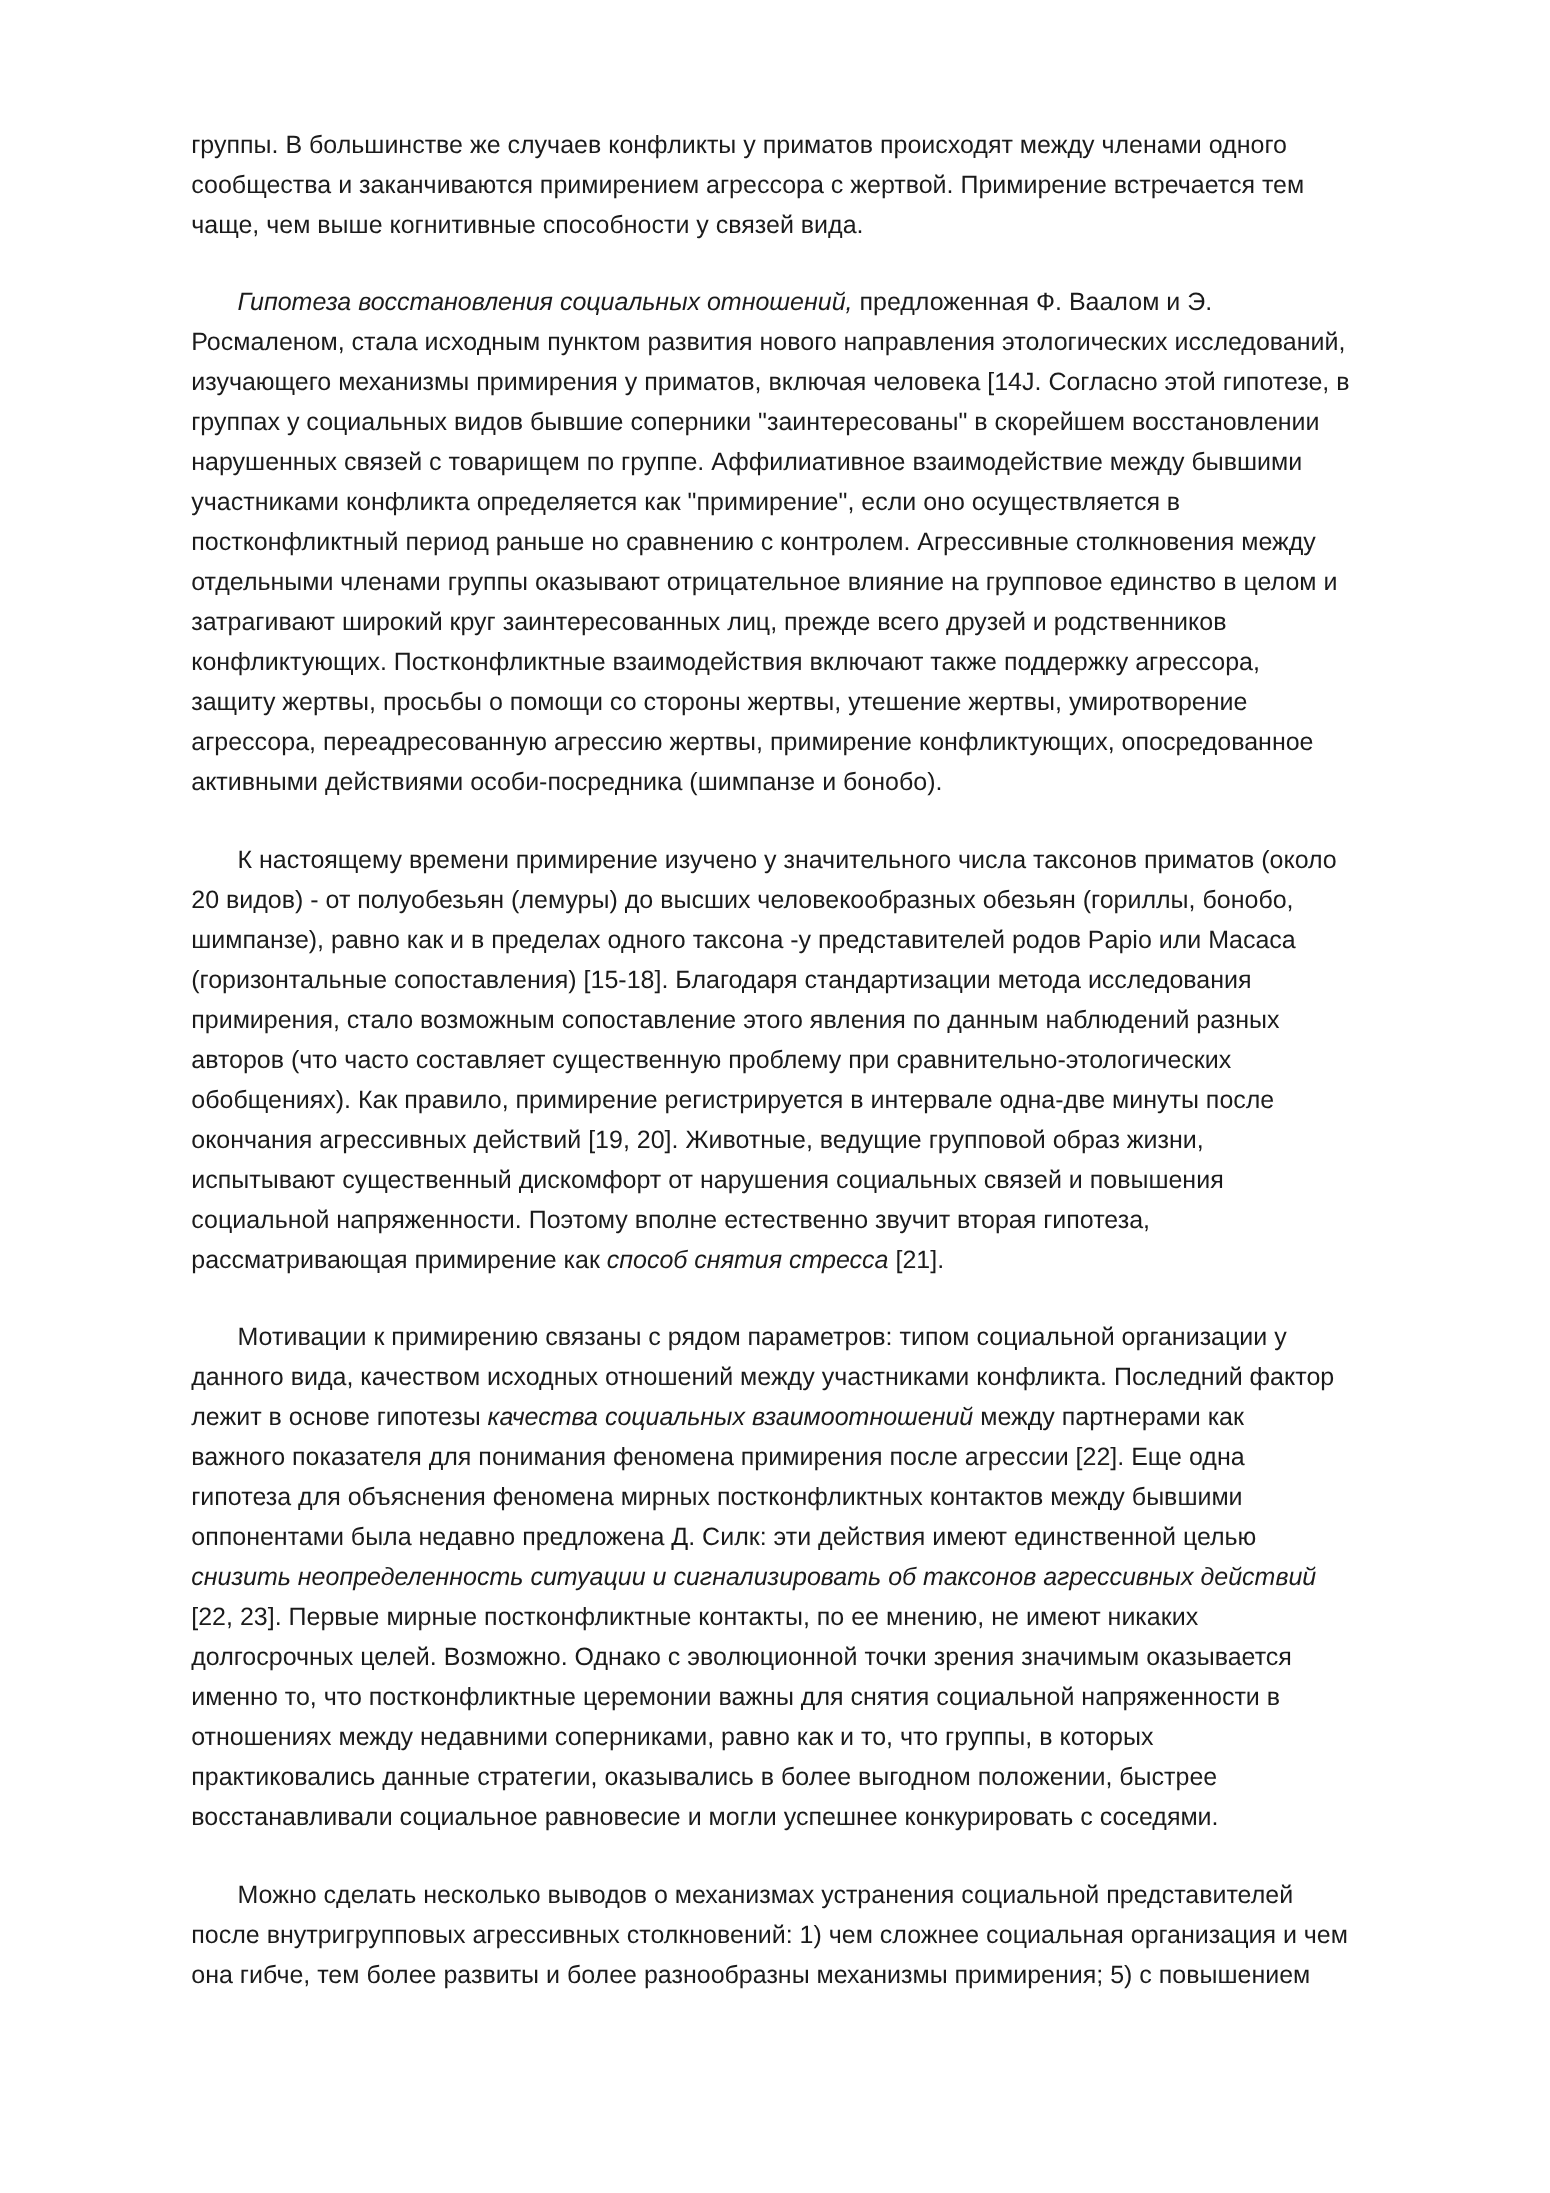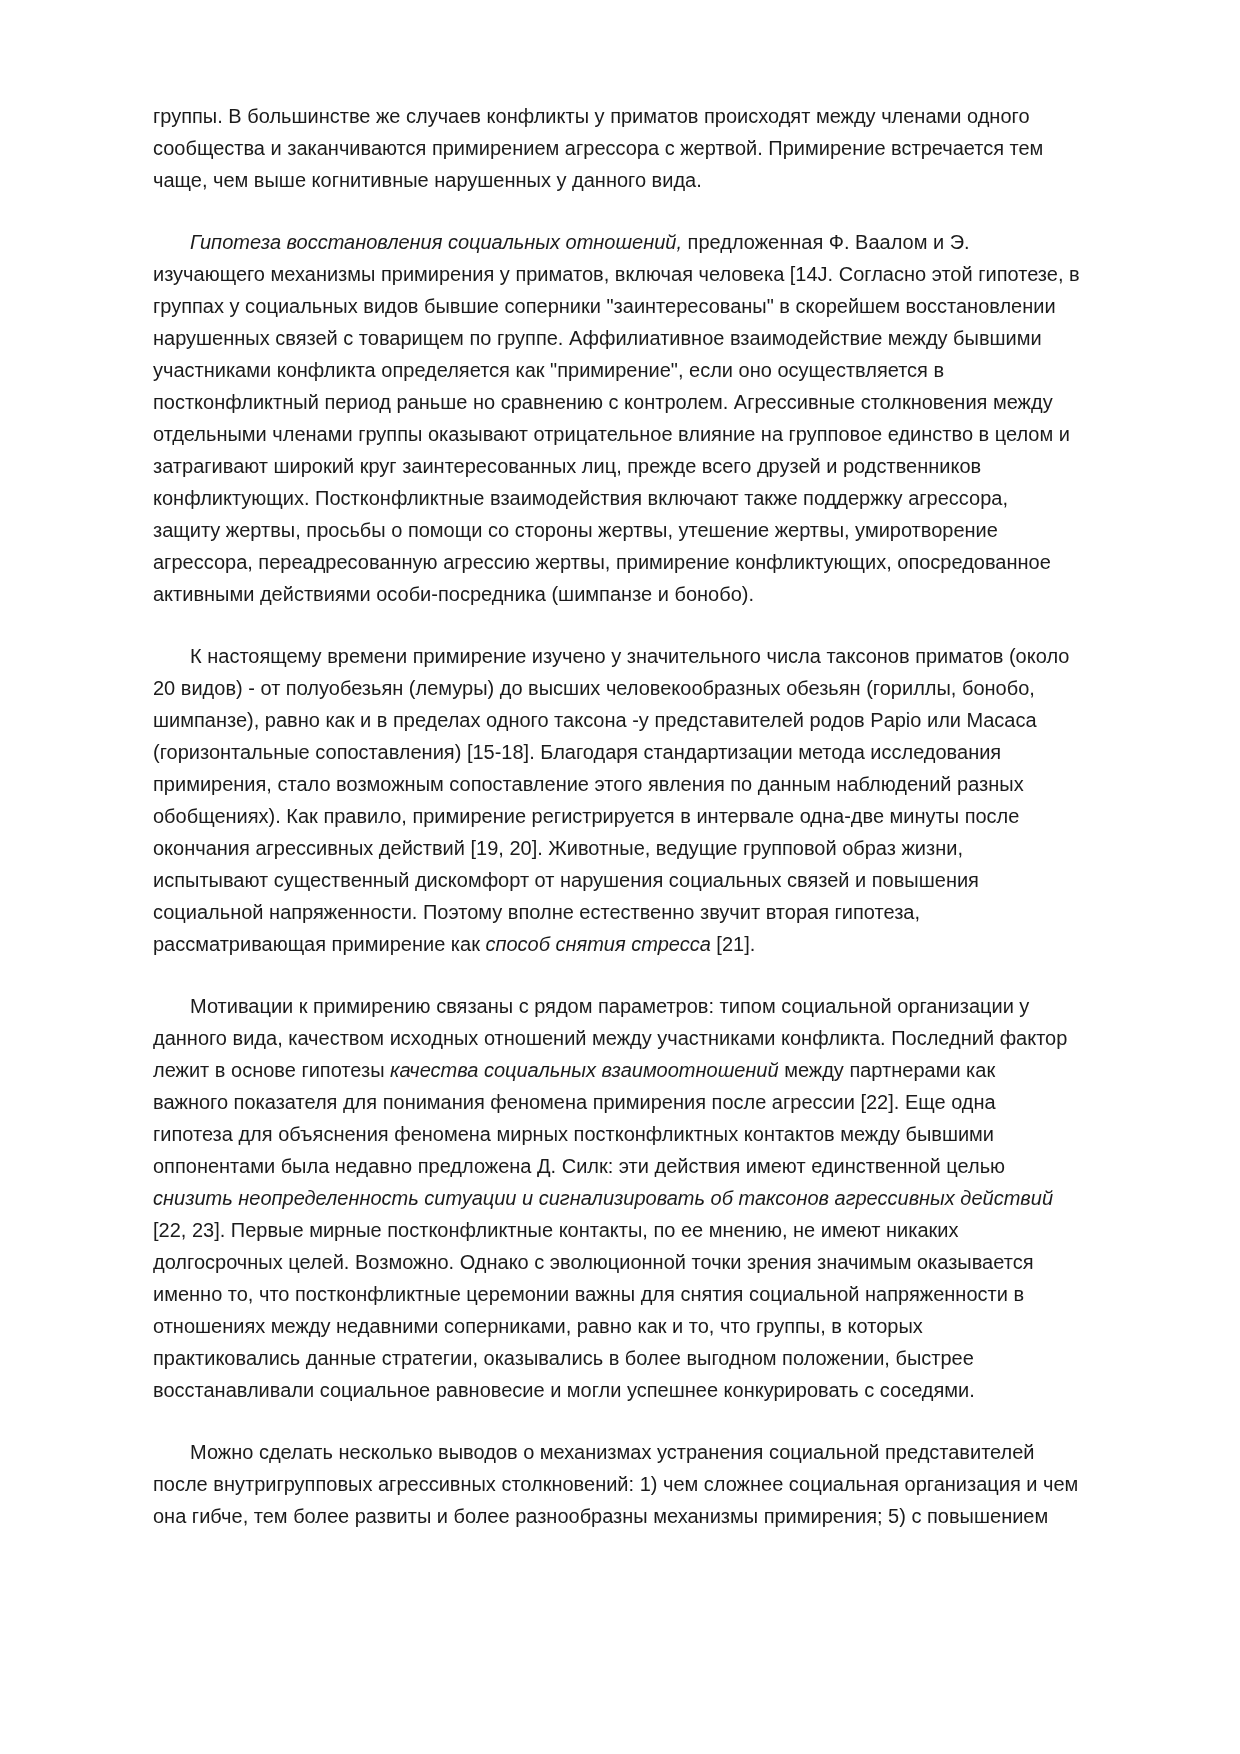--- a/index.html
+++ b/index.html
@@ -42,42 +42,44 @@
   }
 </style>
 </head>
 <body>
 
 <div class="page">
   <div class="doc-body" style="color: rgb(27, 27, 27);">
       <div class="para">
         <div class="line"><span class="run">группы. В большинстве же случаев конфликты у приматов происходят между членами одного</span></div>
         <div class="line"><span class="run">сообщества и заканчиваются примирением агрессора с жертвой. Примирение встречается тем</span></div>
-        <div class="line"><span class="run">чаще, чем выше когнитивные нарушенных у данного вида.</span></div>
+        <div class="line"><span class="run">чаще, чем выше когнитивные способности у связей вида.</span></div>
       </div>
       <div class="para">
         <div class="line indent"><span class="run italic">Гипотеза восстановления социальных отношений,</span><span class="run"> предложенная Ф. Ваалом и Э.</span></div>
+        <div class="line"><span class="run">Росмаленом, стала исходным пунктом развития нового направления этологических исследований,</span></div>
         <div class="line"><span class="run">изучающего механизмы примирения у приматов, включая человека [14J. Согласно этой гипотезе, в</span></div>
         <div class="line"><span class="run">группах у социальных видов бывшие соперники "заинтересованы" в скорейшем восстановлении</span></div>
         <div class="line"><span class="run">нарушенных связей с товарищем по группе. Аффилиативное взаимодействие между бывшими</span></div>
         <div class="line"><span class="run">участниками конфликта определяется как "примирение", если оно осуществляется в</span></div>
         <div class="line"><span class="run">постконфликтный период раньше но сравнению с контролем. Агрессивные столкновения между</span></div>
         <div class="line"><span class="run">отдельными членами группы оказывают отрицательное влияние на групповое единство в целом и</span></div>
         <div class="line"><span class="run">затрагивают широкий круг заинтересованных лиц, прежде всего друзей и родственников</span></div>
         <div class="line"><span class="run">конфликтующих. Постконфликтные взаимодействия включают также поддержку агрессора,</span></div>
         <div class="line"><span class="run">защиту жертвы, просьбы о помощи со стороны жертвы, утешение жертвы, умиротворение</span></div>
         <div class="line"><span class="run">агрессора, переадресованную агрессию жертвы, примирение конфликтующих, опосредованное</span></div>
         <div class="line"><span class="run">активными действиями особи-посредника (шимпанзе и бонобо).</span></div>
       </div>
       <div class="para">
         <div class="line indent"><span class="run">К настоящему времени примирение изучено у значительного числа таксонов приматов (около</span></div>
         <div class="line"><span class="run">20 видов) - от полуобезьян (лемуры) до высших человекообразных обезьян (гориллы, бонобо,</span></div>
         <div class="line"><span class="run">шимпанзе), равно как и в пределах одного таксона -у представителей родов Papio или Macaca</span></div>
         <div class="line"><span class="run">(горизонтальные сопоставления) [15-18]. Благодаря стандартизации метода исследования</span></div>
         <div class="line"><span class="run">примирения, стало возможным сопоставление этого явления по данным наблюдений разных</span></div>
+        <div class="line"><span class="run">авторов (что часто составляет существенную проблему при сравнительно-этологических</span></div>
         <div class="line"><span class="run">обобщениях). Как правило, примирение регистрируется в интервале одна-две минуты после</span></div>
         <div class="line"><span class="run">окончания агрессивных действий [19, 20]. Животные, ведущие групповой образ жизни,</span></div>
         <div class="line"><span class="run">испытывают существенный дискомфорт от нарушения социальных связей и повышения</span></div>
         <div class="line"><span class="run">социальной напряженности. Поэтому вполне естественно звучит вторая гипотеза,</span></div>
         <div class="line"><span class="run">рассматривающая примирение как </span><span class="run italic">способ снятия стресса</span><span class="run"> [21].</span></div>
       </div>
       <div class="para">
         <div class="line indent"><span class="run">Мотивации к примирению связаны с рядом параметров: типом социальной организации у</span></div>
         <div class="line"><span class="run">данного вида, качеством исходных отношений между участниками конфликта. Последний фактор</span></div>
         <div class="line"><span class="run">лежит в основе гипотезы </span><span class="run italic">качества социальных взаимоотношений</span><span class="run"> между партнерами как</span></div>

